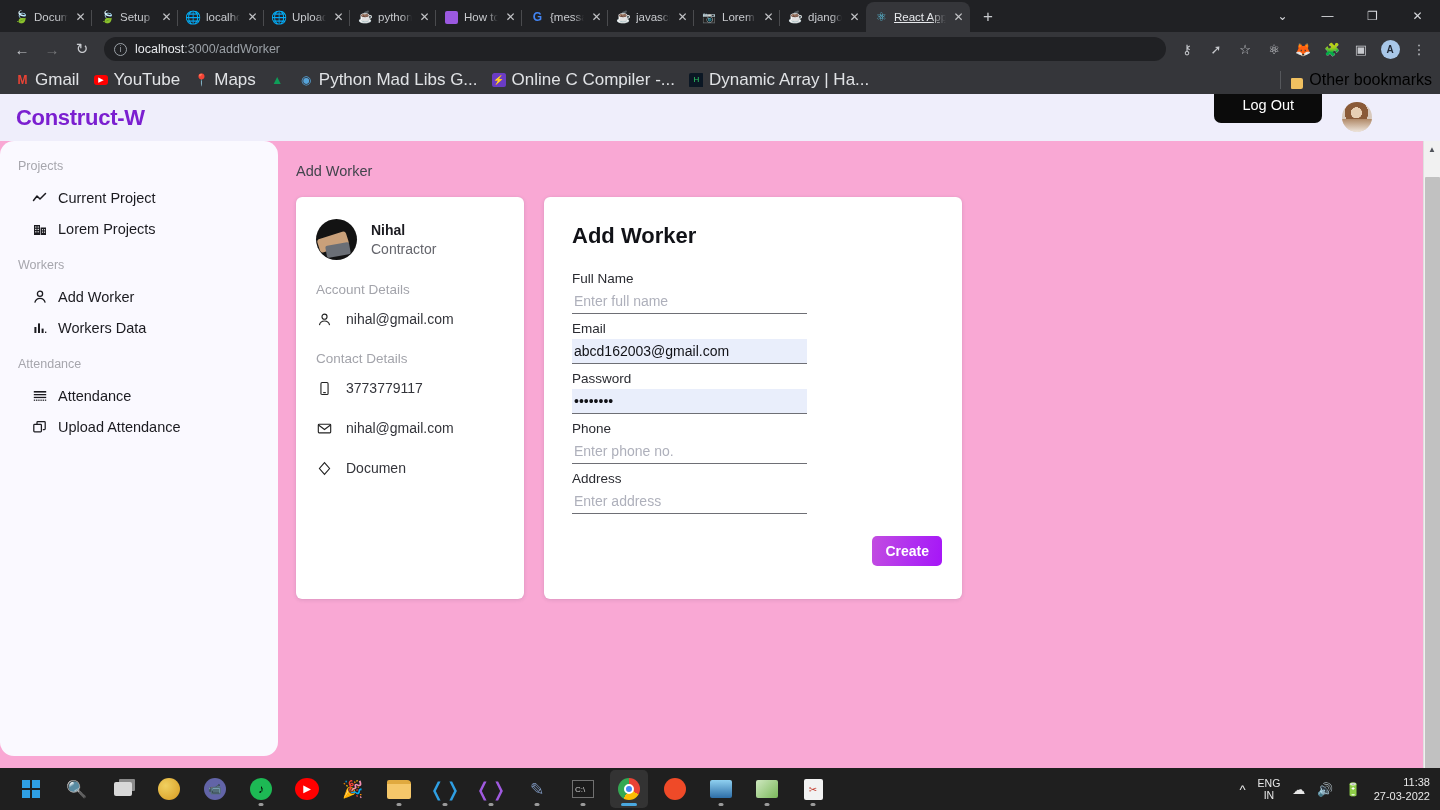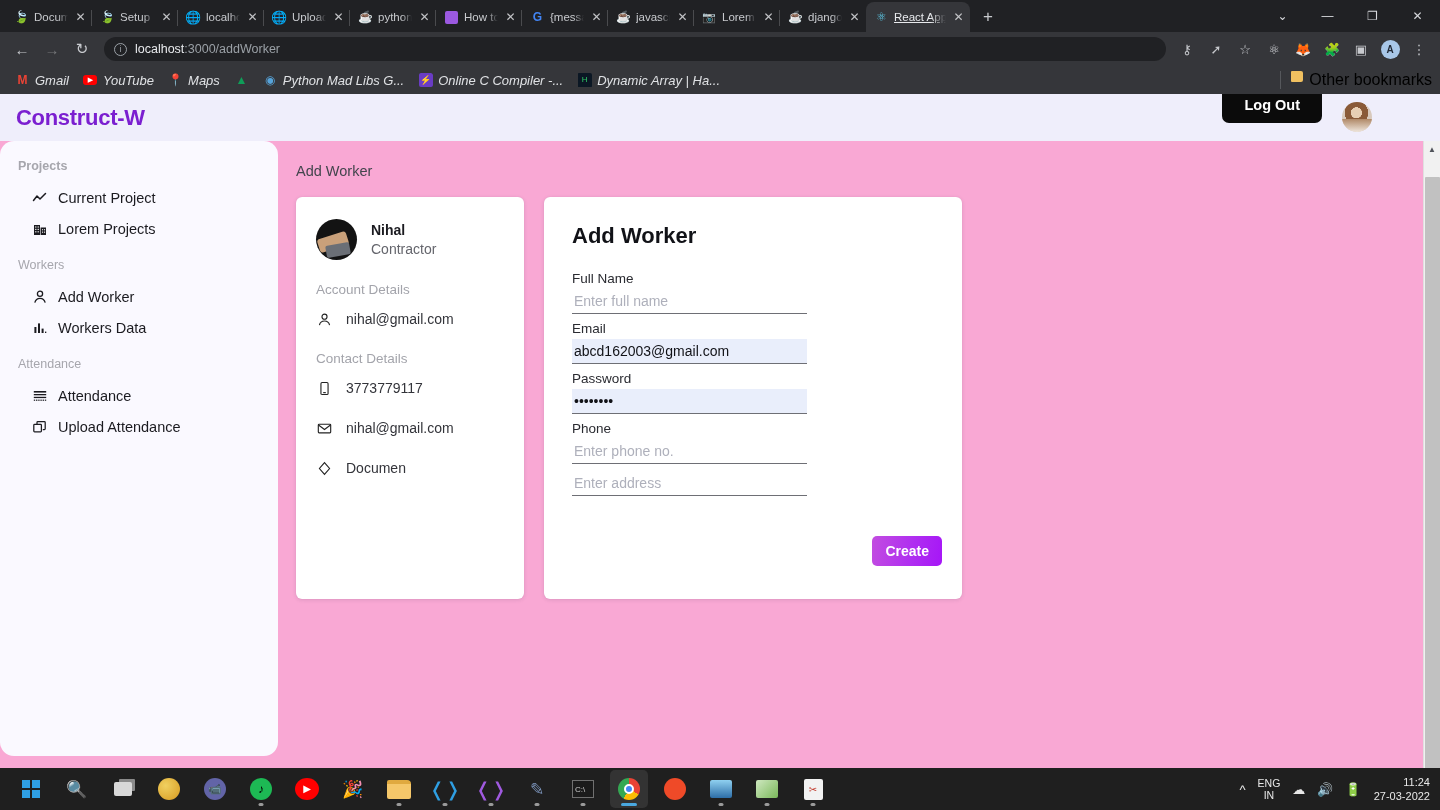--- a/index.html
+++ b/index.html
@@ -93,23 +93,23 @@
   .bookmarks {
     height: 28px; background: #35363a; display: flex; align-items: center;
     padding: 0 8px; gap: 2px; position: relative;
   }
   .bm { display: flex; align-items: center; gap: 5px; padding: 3px 7px; }
   .bm .bmi {
     width: 15px; height: 15px; flex: 0 0 15px; border-radius: 2px;
     display: flex; align-items: center; justify-content: center;
     font-size: 10px; overflow: hidden;
   }
-  .bm .bml { font-size: 13px; color: #e0e2e5; white-space: nowrap; font-style: italic; }
+  .bm .bml { font-size: 17px; color: #e0e2e5; white-space: nowrap; }
   .otherbm {
-    position: absolute; right: 8px; display: flex; align-items: flex-start;
+    position: absolute; right: 8px; display: flex; align-items: flex-end;
     gap: 6px; padding-left: 10px; border-left: 1px solid #56585c;
   }
   .folder-ic {
     width: 12px; height: 11px; background: #f0c060; border-radius: 1px 2px 2px 1px;
   }
 
   
   .viewport {
     position: absolute; top: 94px; left: 0;
     width: 1440px; height: 806px; background: #f9a8d4; overflow: hidden;
@@ -118,21 +118,21 @@
     height: 47px; background: #efeefb; display: flex;
     align-items: center; padding: 0 0 0 16px; position: relative;
   }
   .logo {
     font-size: 22px; font-weight: bold; color: #7b1fd0;
     letter-spacing: -0.3px;
   }
   .logout-btn {
     position: absolute; right: 118px; top: -6px;
     background: #0b0b0b; color: #ffffff; border: none;
-    font-size: 14.5px; font-weight: bold; padding: 9px 22px 10px;
+    font-size: 14.5px; font-weight: normal; padding: 9px 28px 10px;
     border-radius: 7px;
   }
   .hdr-avatar {
     position: absolute; right: 68px; top: 8px;
     width: 30px; height: 30px; border-radius: 50%;
     background: radial-gradient(circle at 48% 36%, #e8cfb4 0 22%, #8a5a38 23% 47%, #d8c9bc 48% 100%);
     overflow: hidden;
   }
   .hdr-avatar::after {
     content: ""; position: absolute; left: 0; bottom: 0;
@@ -145,21 +145,21 @@
   
   .sidebar {
     width: 278px; flex: 0 0 278px; background: #faf9ff;
     border-radius: 14px 14px 14px 14px; padding: 18px 0 0 0;
     height: 615px;
   }
   .nav-group-label {
     font-size: 12.5px; color: #a6a6ad; padding: 0 0 0 18px;
     margin: 14px 0 9px;
   }
-  .nav-group-label:first-child { margin-top: 0; font-weight: bold; }
+  .nav-group-label:first-child { margin-top: 0; }
   .nav-item {
     display: flex; align-items: center; gap: 10px;
     padding: 7px 0 7px 31px; font-size: 14.5px; color: #1b1b20;
   }
   .nav-item .nic {
     width: 17px; height: 17px; flex: 0 0 17px;
     display: flex; align-items: center; justify-content: center;
   }
   .nav-item svg { display: block; }
 
@@ -572,21 +572,21 @@
             </div>
           </div>
 
           <div class="card form-card">
             <div class="form-title">Add Worker</div>
             <div id="fields-host">
                 <div class="field"><label>Full Name</label><input type="text" class="" value="" placeholder="Enter full name" style=""></div>
                 <div class="field"><label>Email</label><input type="text" class="filled" value="abcd162003@gmail.com" placeholder="Enter email" style=""></div>
                 <div class="field"><label>Password</label><input type="text" class="filled" value="••••••••" placeholder="Enter password" style=""></div>
                 <div class="field"><label>Phone</label><input type="text" class="" value="" placeholder="Enter phone no." style=""></div>
-                <div class="field"><input type="text" class="" value="" placeholder="Enter address" style=""></div>
+                <div class="field"><label>Address</label><input type="text" class="" value="" placeholder="Enter address" style=""></div>
               </div>
             <button class="create-btn">Create</button>
           </div>
 
         </div>
       </div>
 
       <div class="pscroll">
         <div class="arrow">▲</div>
         <div class="thumb"></div>
@@ -673,19 +673,19 @@
     <div class="tb-right">
       <span class="sysic">^</span>
       <span class="tb-lang">
         <span>ENG</span><br>
         <span>IN</span>
       </span>
       <span class="sysic">☁</span>
       <span class="sysic">🔊</span>
       <span class="sysic">🔋</span>
       <span class="tb-clock">
-        <span>11:24</span><br>
+        <span>11:38</span><br>
         <span>27-03-2022</span>
       </span>
     </div>
   </div>
 
 </div>
 
 </body></html>

